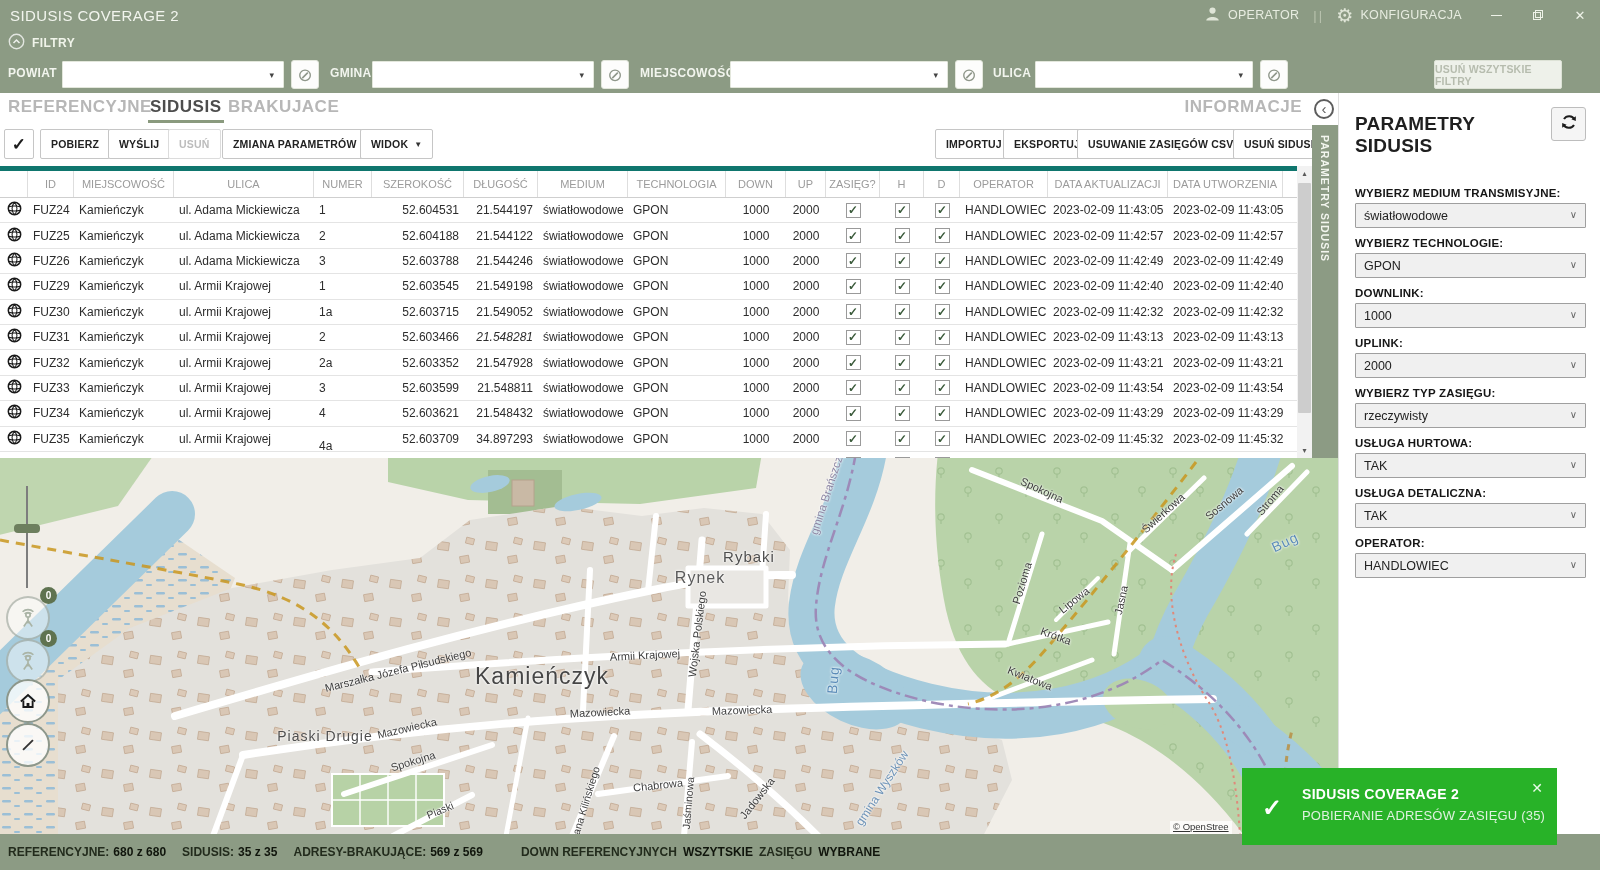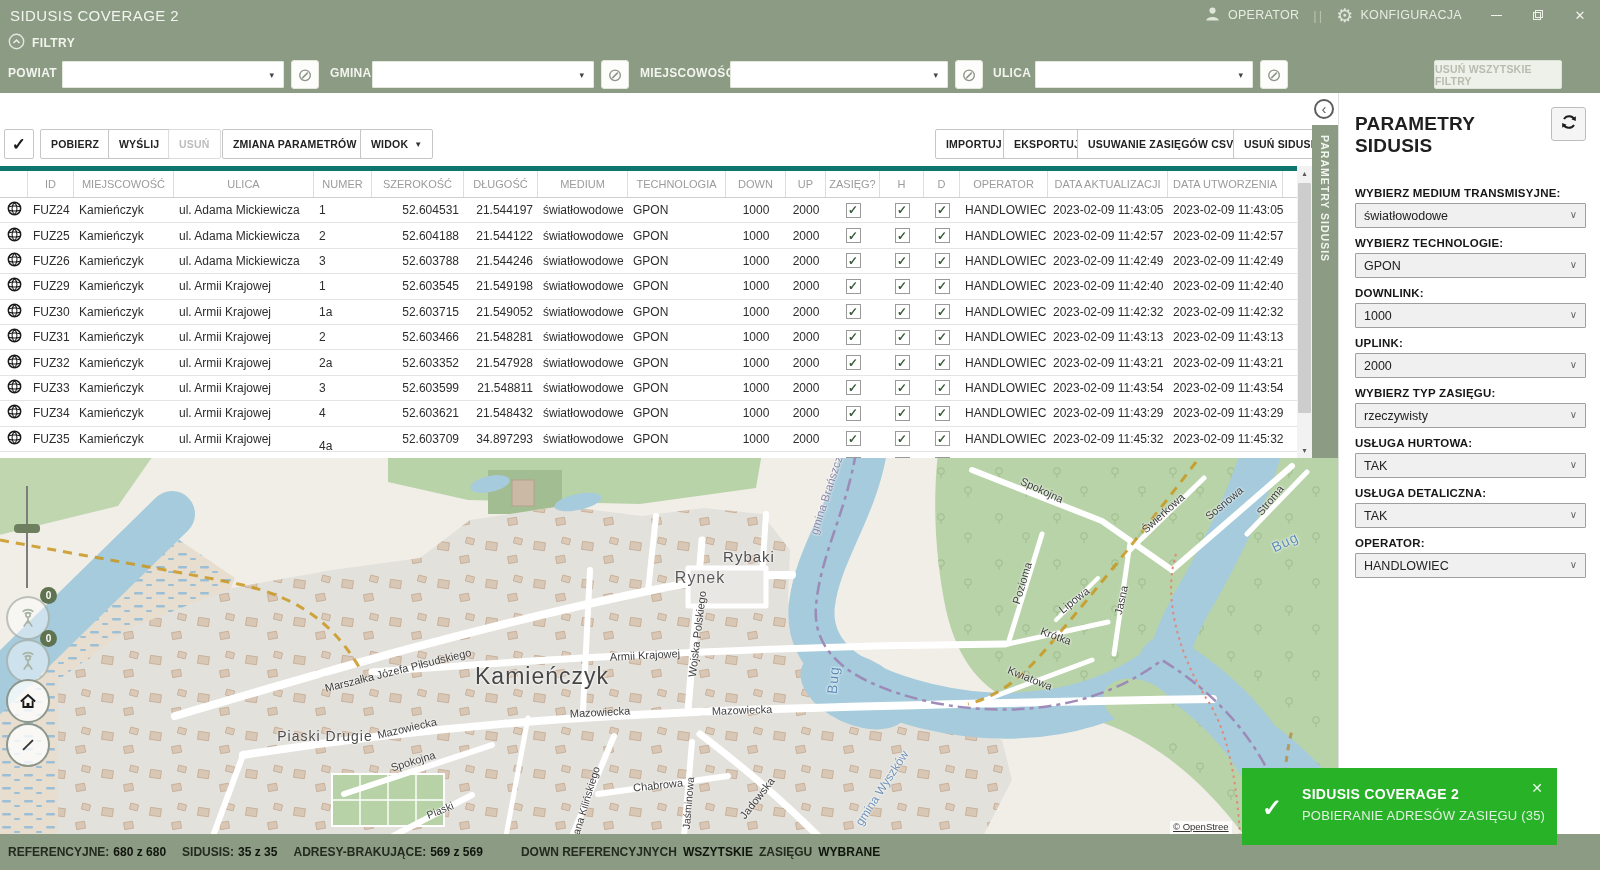--- a/index.html
+++ b/index.html
@@ -178,20 +178,26 @@
         <span class="caret">▾</span>
       </div>
     <div class="clear-btn" style="left:1260px">
         <span>⊘</span>
       </div>
 
     <div class="clear-all">USUŃ WSZYTSKIE FILTRY</div>
   </div>
 
   <div class="content">
+    <div class="tabs">
+      <span class="tab" style="left:8px">REFERENCYJNE</span>
+      <span class="tab active" style="left:150px">SIDUSIS</span>
+      <span class="tab" style="left:228px">BRAKUJACE</span>
+      <span class="tab" style="right:10px; left:auto">INFORMACJE</span>
+    </div>
     <div class="toolbar">
       <div class="btn checkbtn" style="left:4px">✓</div>
       <div class="btn" style="left:40px">
           <span>POBIERZ</span>
         </div>
       <div class="btn" style="left:108px">
           <span>WYŚLIJ</span>
         </div>
       <div class="btn disabled" style="left:168px">
           <span>USUŃ</span>
@@ -384,21 +390,21 @@
           <div class="tr">
             <div class="td c" style="width: 28px;"><svg width="15" height="15" viewBox="0 0 16 16">
                 <circle cx="8" cy="8" r="6.6" fill="#fff" stroke="#1a1a1a" stroke-width="1.6"></circle>
                 <path d="M8 1.4 C4.5 5 4.5 11 8 14.6 M8 1.4 C11.5 5 11.5 11 8 14.6 M1.6 6.2 Q8 4.4 14.4 6.2 M1.6 9.8 Q8 11.6 14.4 9.8" fill="none" stroke="#1a1a1a" stroke-width="1.1"></path>
               </svg></div>
             <div class="td l" style="width: 46px;">FUZ31</div>
             <div class="td l" style="width: 100px;">Kamieńczyk</div>
             <div class="td l" style="width: 140px;">ul. Armii Krajowej</div>
             <div class="td l" style="width: 58px;">2</div>
             <div class="td r" style="width: 92px;">52.603466</div>
-            <div class="td r" style="width: 74px;">21.548281</div>
+            <div class="td r" style="width: 74px; font-style: italic;">21.548281</div>
             <div class="td l" style="width: 90px;">światłowodowe</div>
             <div class="td l" style="width: 98px;">GPON</div>
             <div class="td c" style="width: 60px;">1000</div>
             <div class="td c" style="width: 40px;">2000</div>
             <div class="td cbcell" style="width: 54px;">
               <span class="cb">✓</span>
             </div>
             <div class="td cbcell" style="width: 44px;">
               <span class="cb">✓</span>
             </div>

